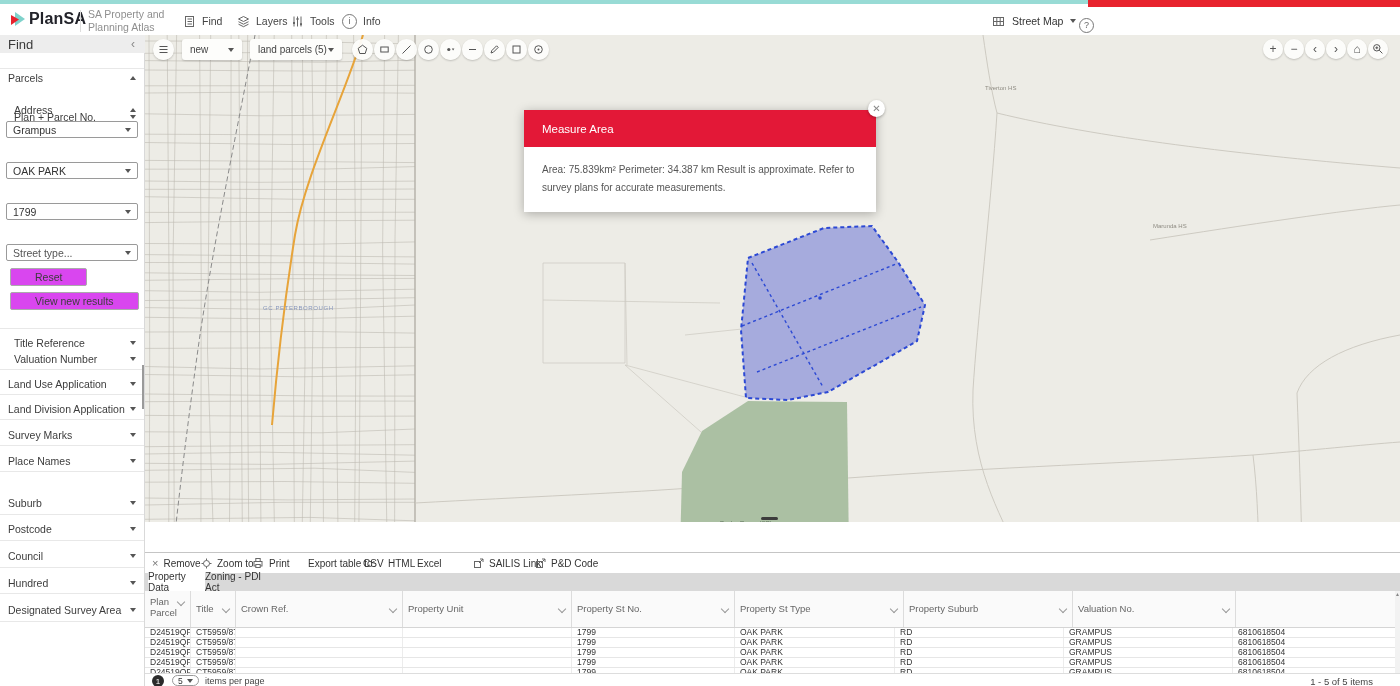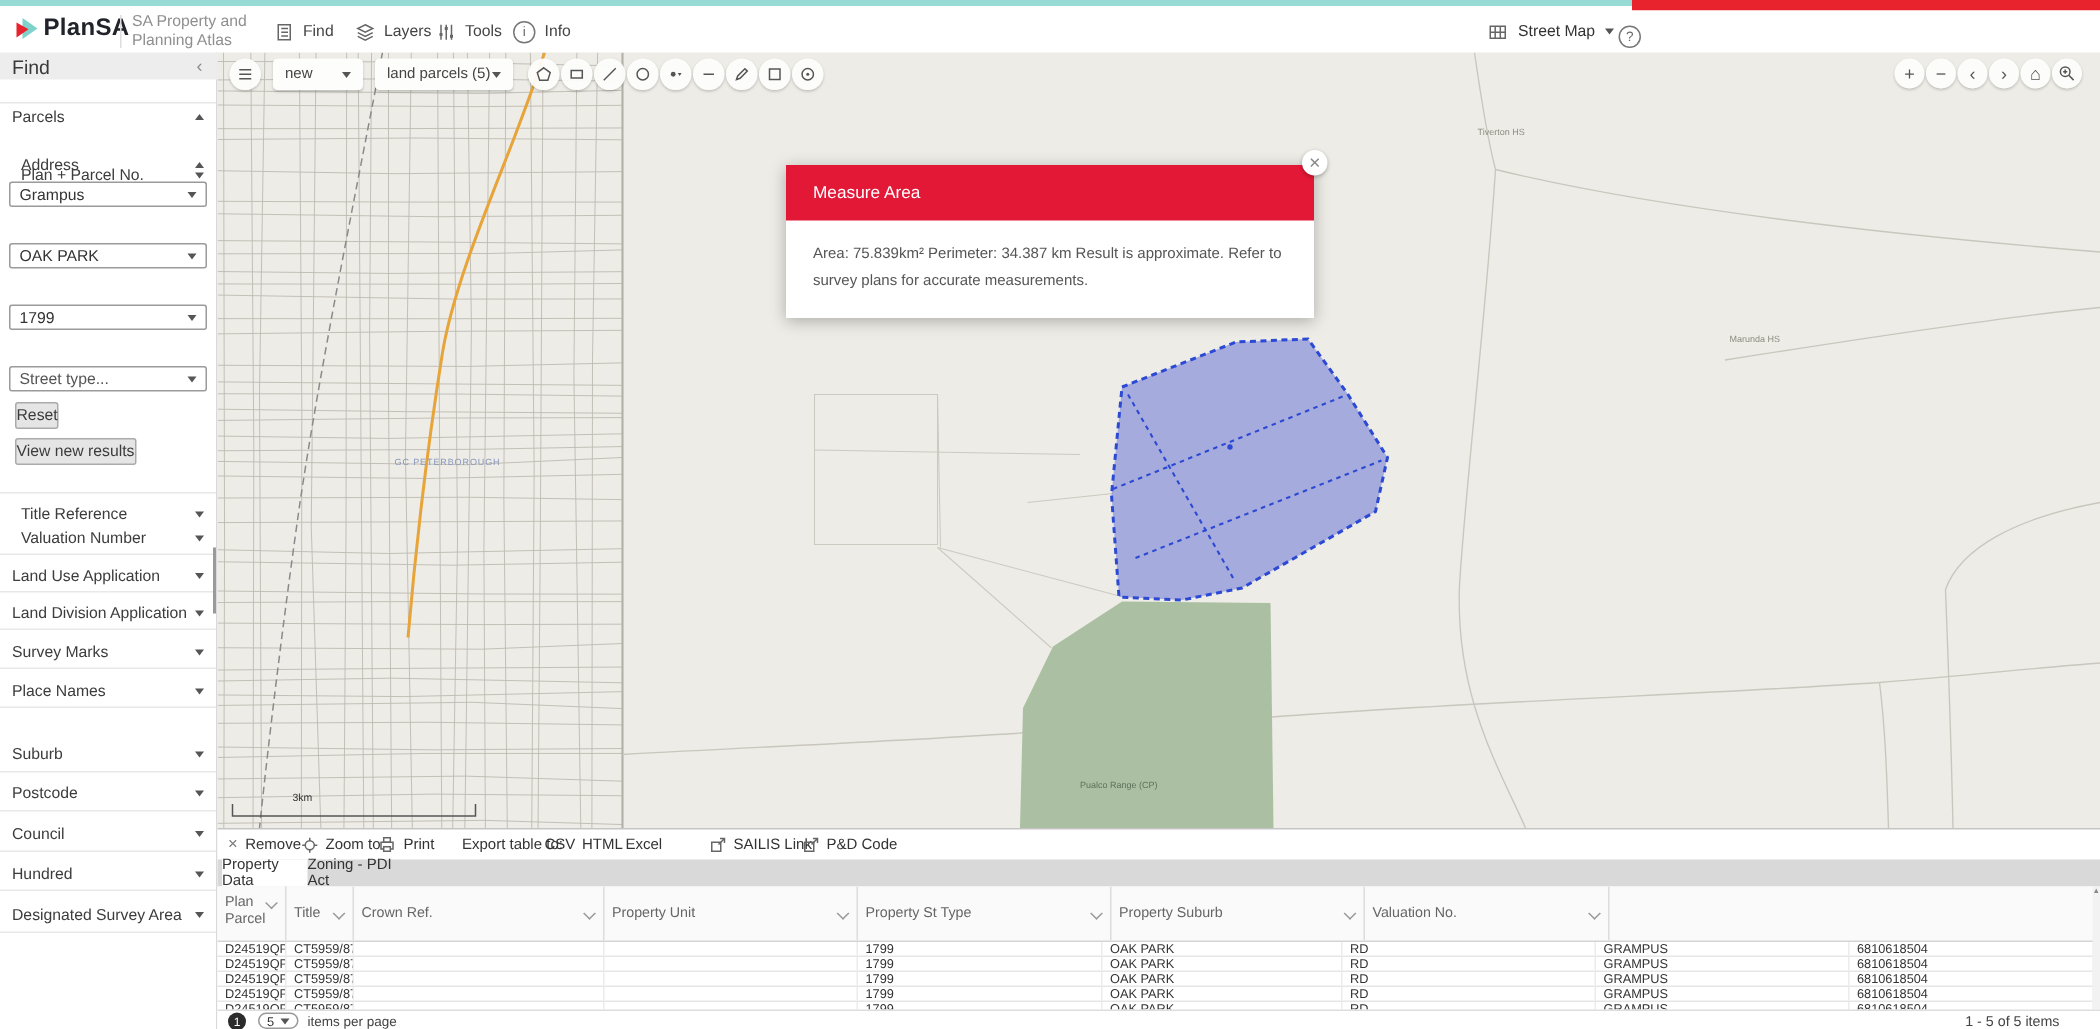--- a/index.html
+++ b/index.html
@@ -31,25 +31,25 @@
   
   .sidebar{left:0;top:35px;width:145px;height:651px;background:#fff;border-right:1px solid #d9d9d9;box-sizing:border-box;}
   .find-header{left:0;top:0;width:145px;height:18px;background:#ededed;display:flex;align-items:center;}
   .find-title{margin-left:8px;font-size:13px;color:#3a3a3a;}
   .collapse-chev{position:absolute;right:10px;top:2px;color:#888;font-size:12px;cursor:pointer;}
   .sdiv{left:0;right:0;border-top:1px solid #e8e8e8;}
   .srow{left:8px;right:8px;height:14px;display:flex;align-items:center;justify-content:space-between;font-size:10.5px;color:#3c3c3c;cursor:pointer;}
   .srow.indent{left:14px;}
   .sselect{left:6px;right:6px;height:17px;border:1px solid #9a9a9a;border-radius:2px;background:#fff;display:flex;align-items:center;justify-content:space-between;padding:0 6px;box-sizing:border-box;font-size:10.5px;color:#333;cursor:pointer;}
   .sselect .ph{color:#555;}
-  .sbtn{height:16px;border:1px solid #ababab;border-radius:2px;background:#e5e5e5;font-size:10.5px;color:#3c3c3c;display:flex;align-items:center;justify-content:center;padding:0 0;cursor:pointer;}
+  .sbtn{height:16px;border:1px solid #ababab;border-radius:2px;background:#d946ef;font-size:10.5px;color:#3c3c3c;display:flex;align-items:center;justify-content:center;padding:0 24px;cursor:pointer;}
   .side-scroll{right:0;top:330px;width:2px;height:44px;background:#9a9a9a;}
 
   
-  .map{left:145px;top:35px;width:1255px;height:652px;background:#edece6;overflow:hidden;}
+  .map{left:145px;top:35px;width:1255px;height:487px;background:#edece6;overflow:hidden;}
   .map svg.mapsvg{position:absolute;left:0;top:0;}
   .map-toolbar{left:8px;top:4px;display:flex;align-items:center;}
   .tool-circle{width:21px;height:21px;border-radius:50%;background:rgba(253,253,251,.95);box-shadow:0 1px 2px rgba(0,0,0,.2);display:flex;align-items:center;justify-content:center;color:#555;cursor:pointer;flex:0 0 auto;}
   .tool-pill{height:21px;background:#fdfdfb;border-radius:3px;box-shadow:0 1px 2px rgba(0,0,0,.18);display:flex;align-items:center;justify-content:space-between;padding:0 8px;font-size:10px;color:#444;cursor:pointer;box-sizing:border-box;}
   .pill-new{width:60px;margin-left:8px;}
   .pill-parcels{width:92px;margin-left:8px;margin-right:10px;}
   .tools-group{display:flex;gap:1px;}
   .map-nav{right:12px;top:4px;display:flex;gap:1px;}
   .map-nav .tool-circle{width:20px;height:20px;font-size:12px;}
   .scale-text{font-size:7px;fill:#333;}
@@ -474,20 +474,21 @@
       <div class="abs tab" style="left:60px;width:70px;">
           <span>Zoning - PDI Act</span>
         </div>
     </div>
 
     <div class="abs grid-header">
         <div class="hcell wrap" style="width: 46px;"><span>Plan Parcel</span><span class="hchev"></span></div>
         <div class="hcell" style="width: 45px;"><span>Title</span><span class="hchev"></span></div>
         <div class="hcell" style="width: 167px;"><span>Crown Ref.</span><span class="hchev"></span></div>
         <div class="hcell" style="width: 169px;"><span>Property Unit</span><span class="hchev"></span></div>
+        <div class="hcell" style="width: 163px;"><span>Property St No.</span><span class="hchev"></span></div>
         <div class="hcell" style="width: 169px;"><span>Property St Type</span><span class="hchev"></span></div>
         <div class="hcell" style="width: 169px;"><span>Property Suburb</span><span class="hchev"></span></div>
         <div class="hcell" style="width: 163px;"><span>Valuation No.</span><span class="hchev"></span></div>
       </div>
     <div class="abs grid-body">
         <div class="grow">
           <div class="gcell" style="width: 46px;">D24519QP3</div>
           <div class="gcell" style="width: 45px;">CT5959/876</div>
           <div class="gcell" style="width: 167px;"></div>
           <div class="gcell" style="width: 169px;"></div>

